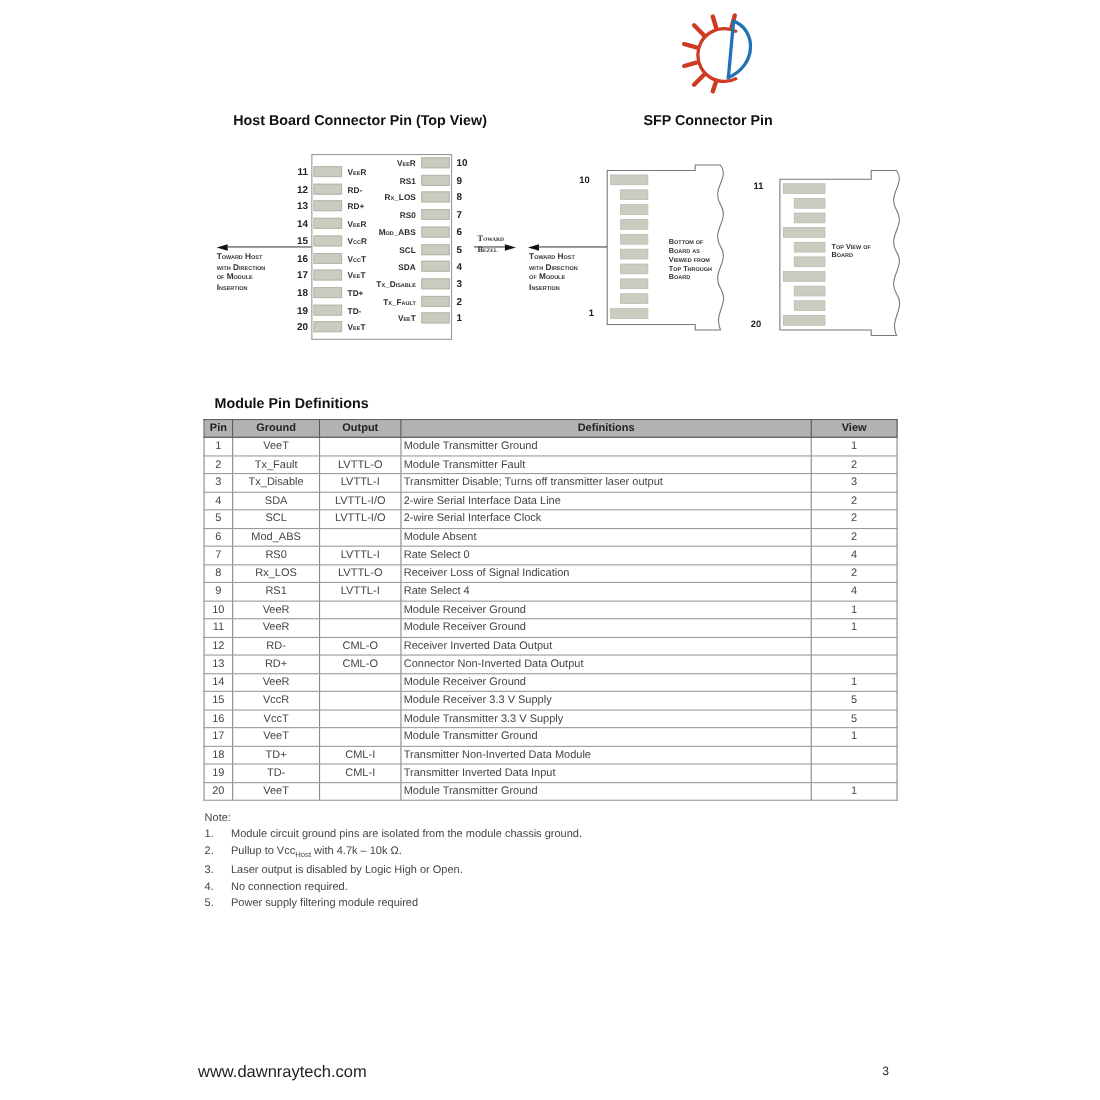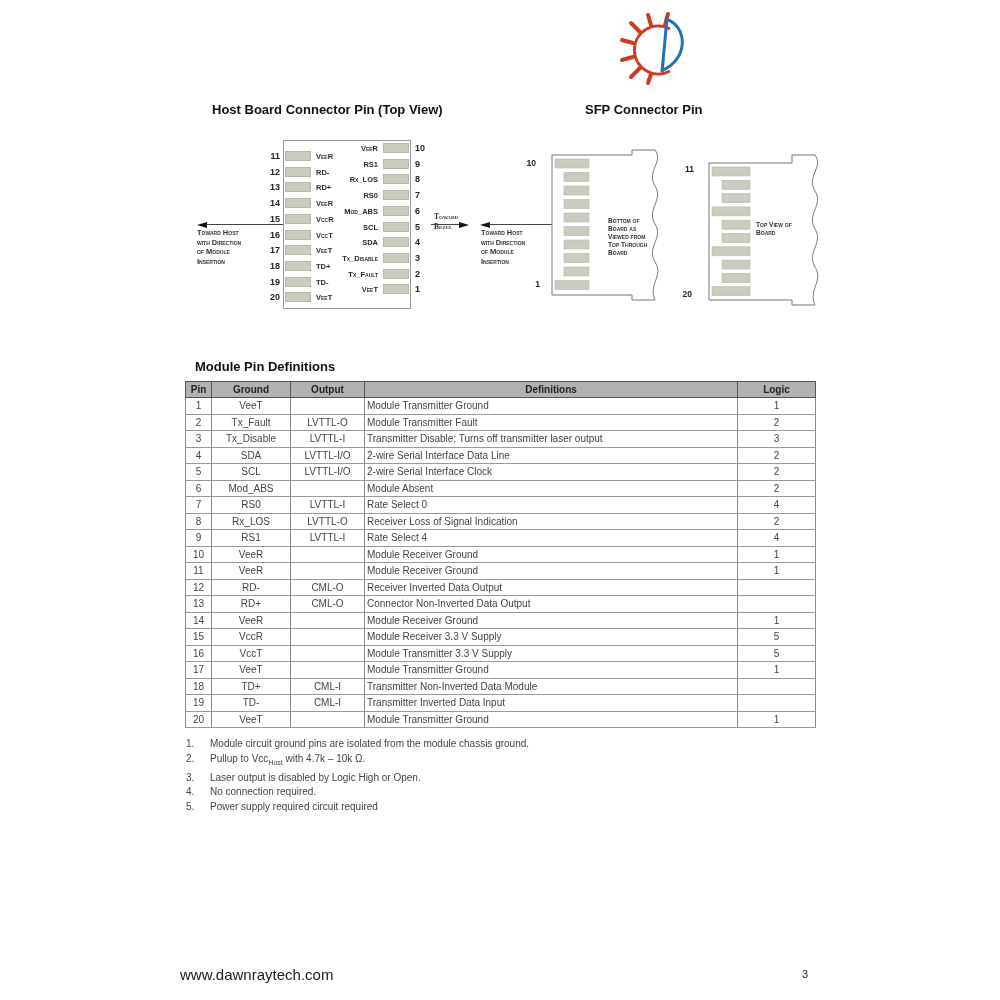--- a/index.html
+++ b/index.html
@@ -257,21 +257,21 @@
         <col style="width:74px">
       <col style="width:373px">
         <col style="width:78px">
     </colgroup>
     <thead>
         <tr id="tbl-head">
           <th>Pin</th>
           <th>Ground</th>
           <th>Output</th>
           <th>Definitions</th>
-          <th>Logic</th>
+          <th>View</th>
         </tr>
       </thead>
     <tbody id="tbl-body">
         <tr>
           <td class="c">1</td>
           <td class="c">VeeT</td>
           <td class="c"></td>
           <td class="l">Module Transmitter Ground</td>
           <td class="c">1</td>
         </tr>
@@ -405,40 +405,41 @@
           <td class="c">20</td>
           <td class="c">VeeT</td>
           <td class="c"></td>
           <td class="l">Module Transmitter Ground</td>
           <td class="c">1</td>
         </tr>
       </tbody>
   </table>
 
   <div class="notes">
+    <div>Note:</div>
     <div id="notes-list">
         <div class="note-item">
           <div class="note-num">1.</div>
           <div>Module circuit ground pins are isolated from the module chassis ground.</div>
         </div>
         <div class="note-item">
           <div class="note-num">2.</div>
           <div>Pullup to Vcc<sub>Host</sub> with 4.7k – 10k Ω.</div>
         </div>
         <div class="note-item">
           <div class="note-num">3.</div>
           <div>Laser output is disabled by Logic High or Open.</div>
         </div>
         <div class="note-item">
           <div class="note-num">4.</div>
           <div>No connection required.</div>
         </div>
         <div class="note-item">
           <div class="note-num">5.</div>
-          <div>Power supply required circuit required</div>
+          <div>Power supply filtering module required</div>
         </div>
       </div>
   </div>
 
   <div class="footer-url">www.dawnraytech.com</div>
   <div class="footer-page">3</div>
 
 </div>
 
 </body></html>

